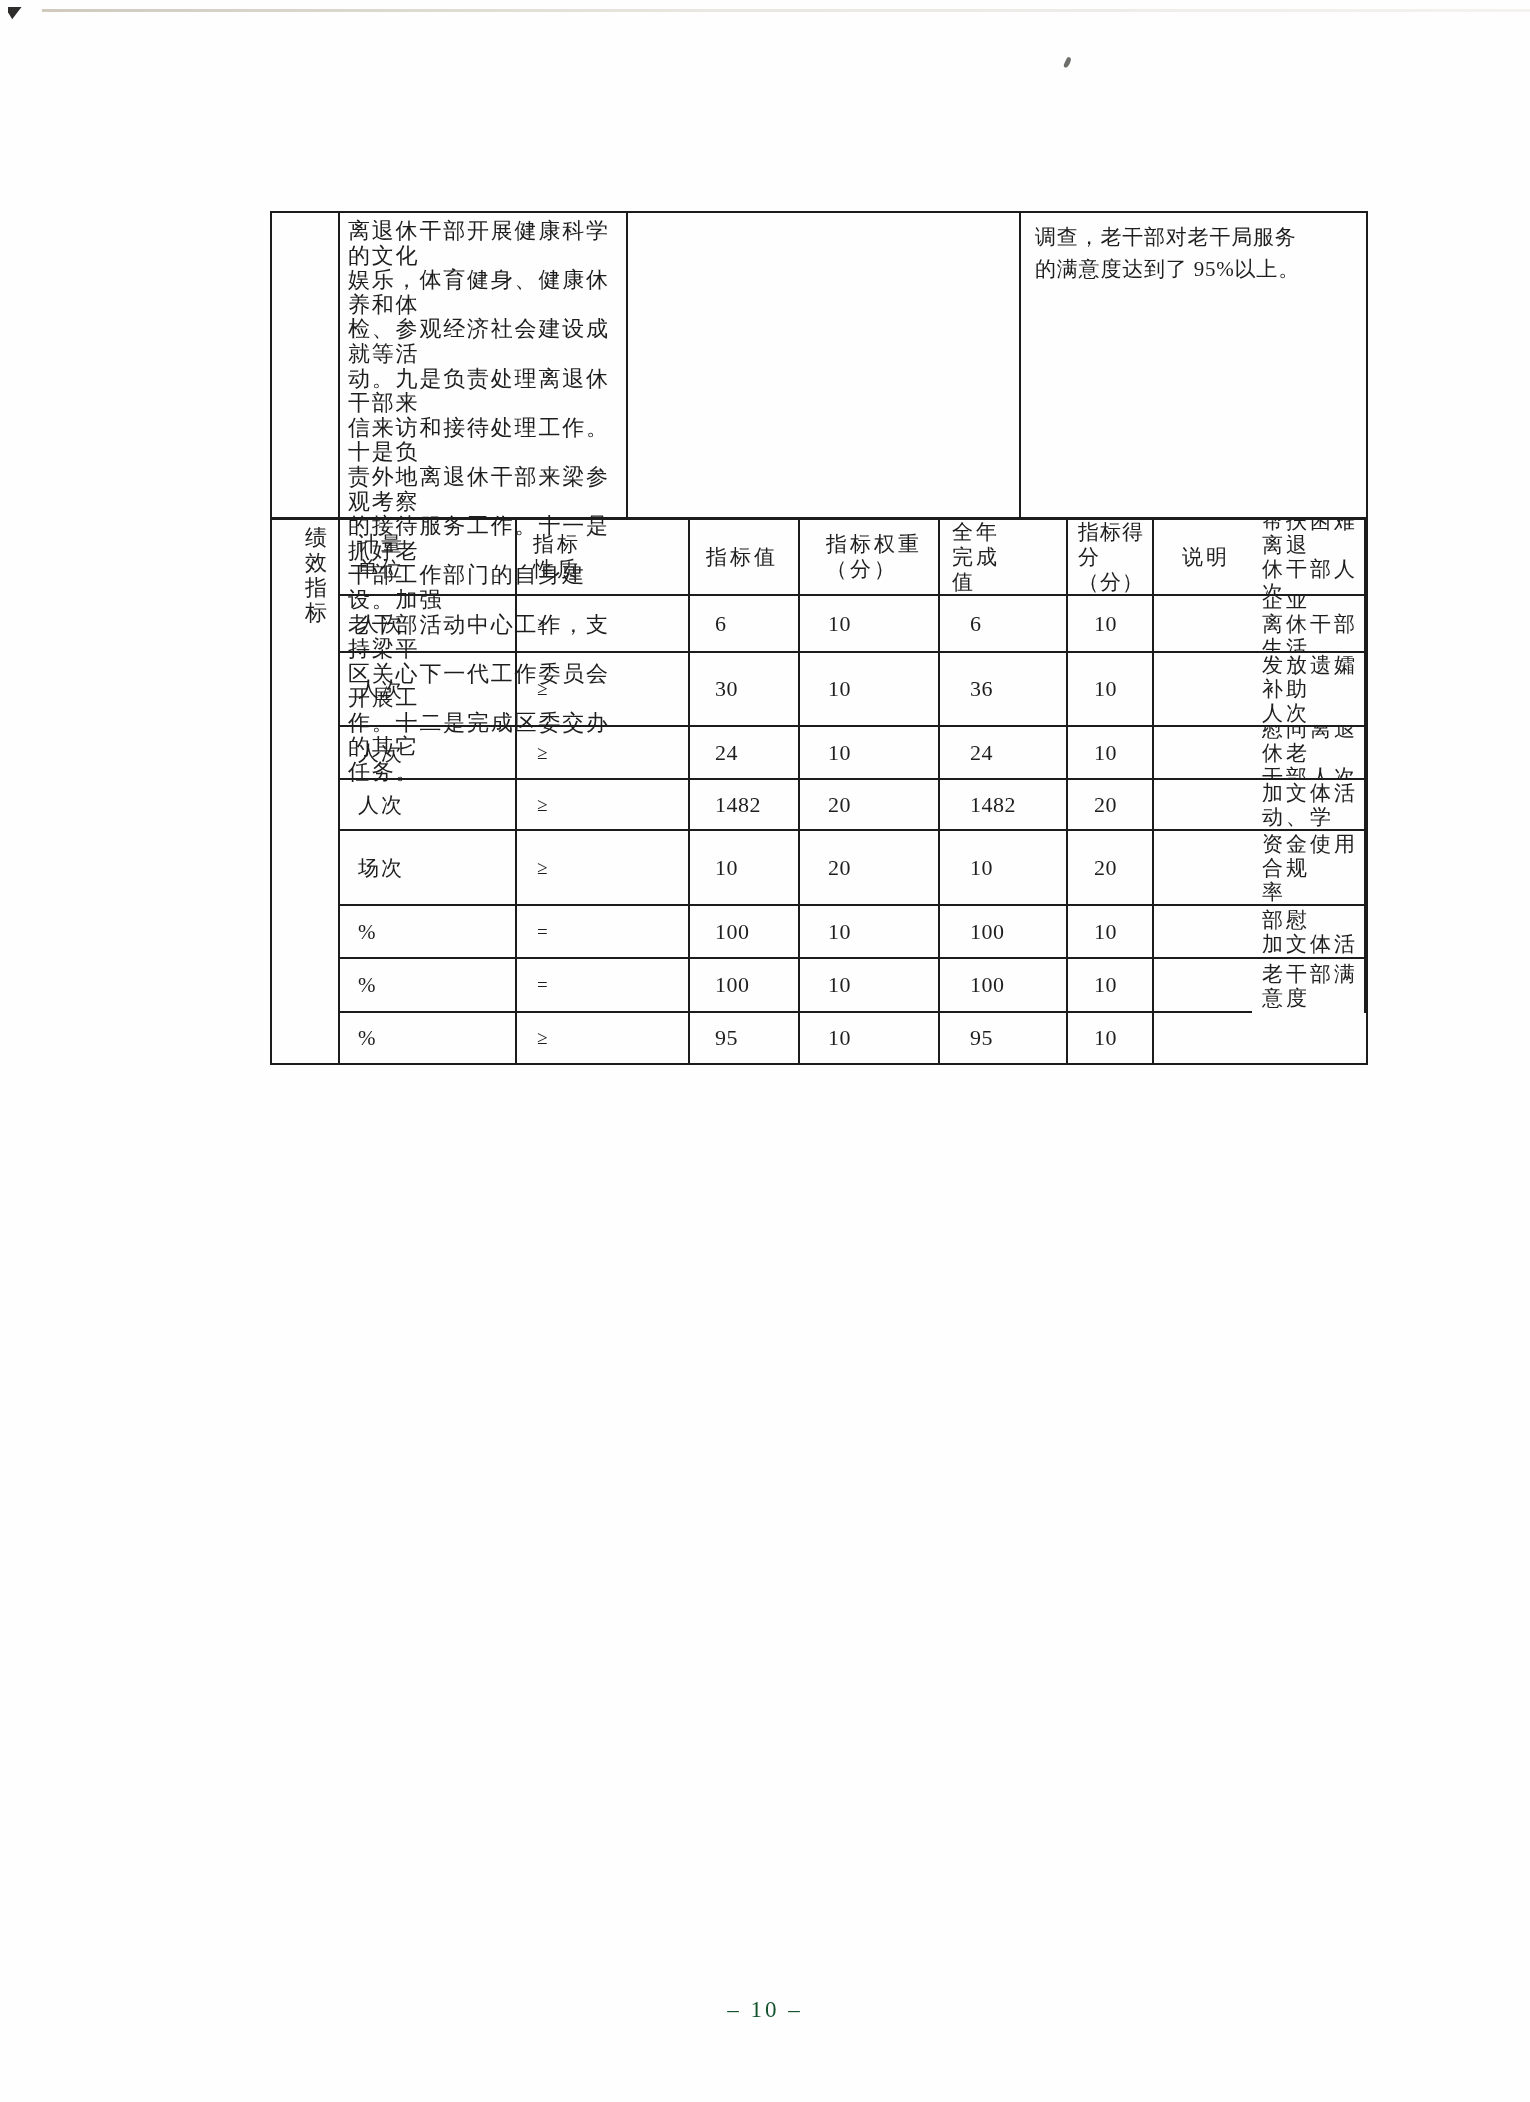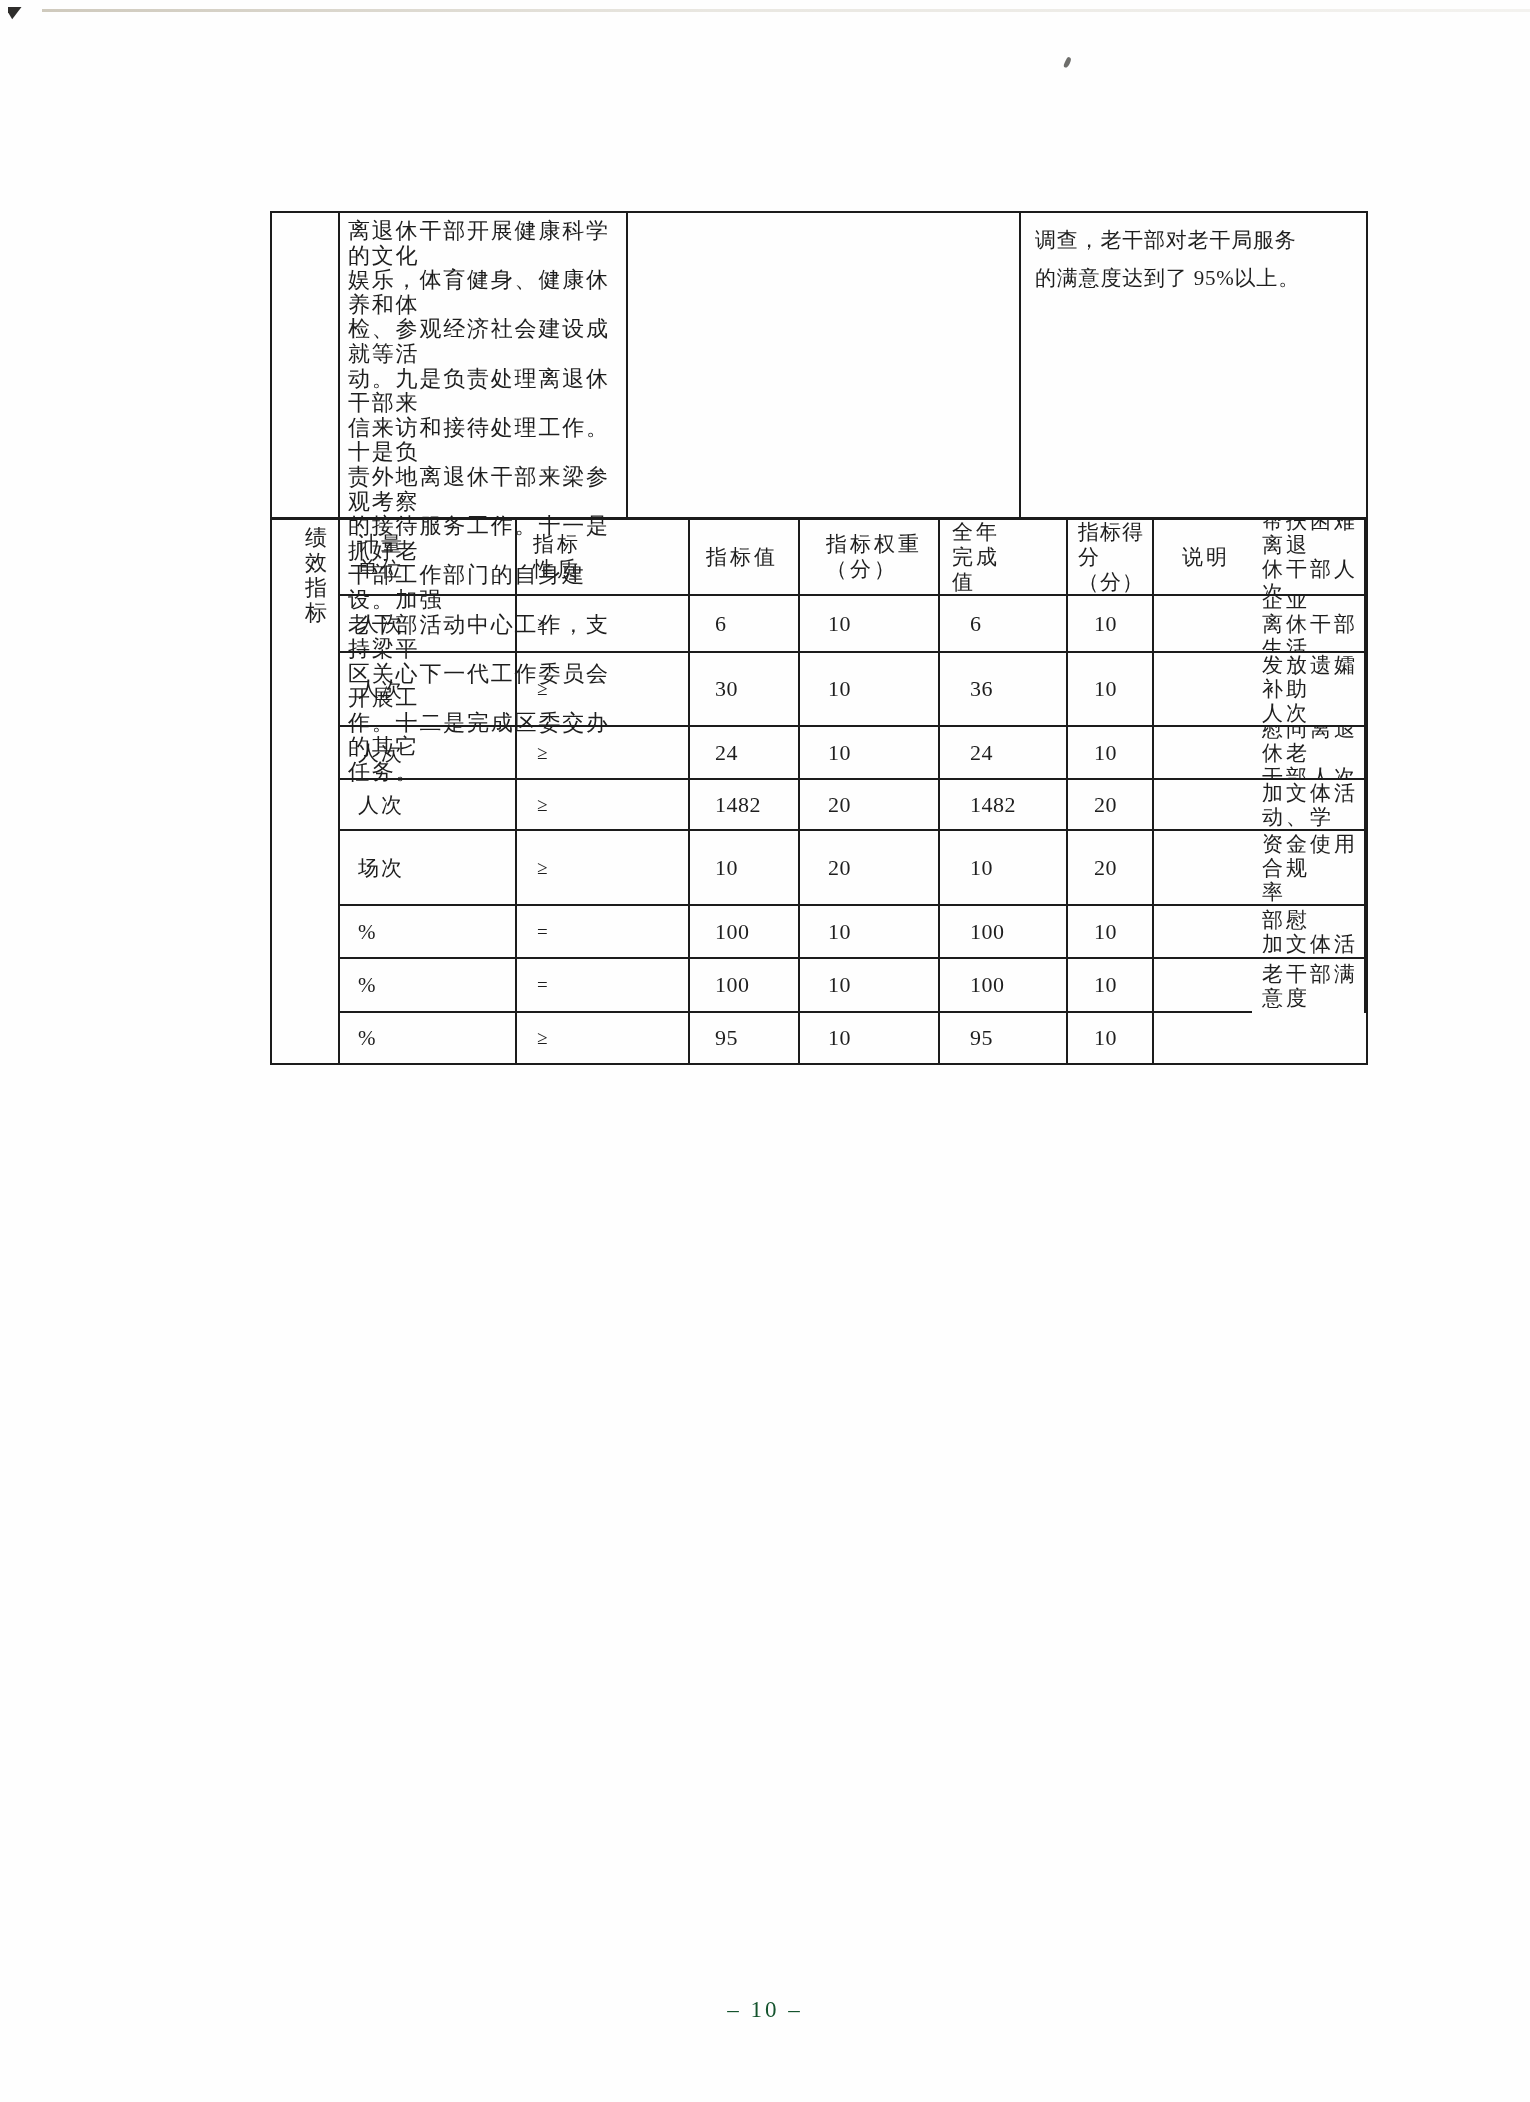--- a/index.html
+++ b/index.html
@@ -40,21 +40,21 @@
   .tc-b{width:288px;}
   .tc-c{width:393px;}
   .tc-d{flex:1;border-right:none !important;}
   .task-text{
     padding:6px 4px 0 8px;
     font-size:22px;letter-spacing:1.8px;line-height:24.6px;
     white-space:pre-line;
   }
   .result-text{
     padding:8px 4px 0 14px;
-    font-size:21px;letter-spacing:0.8px;line-height:38px;
+    font-size:21px;letter-spacing:0.8px;line-height:32px;
     white-space:pre-line;
   }
   
   .perf{
     display:grid;
     border-top:3px solid #1c1c1c;
     grid-template-columns:68px 177px 173px 110px 140px 128px 86px 98px auto;
     grid-template-rows:76px 57px 74px 53px 51px 75px 53px 54px 50px;
   }
   .perf .c{

